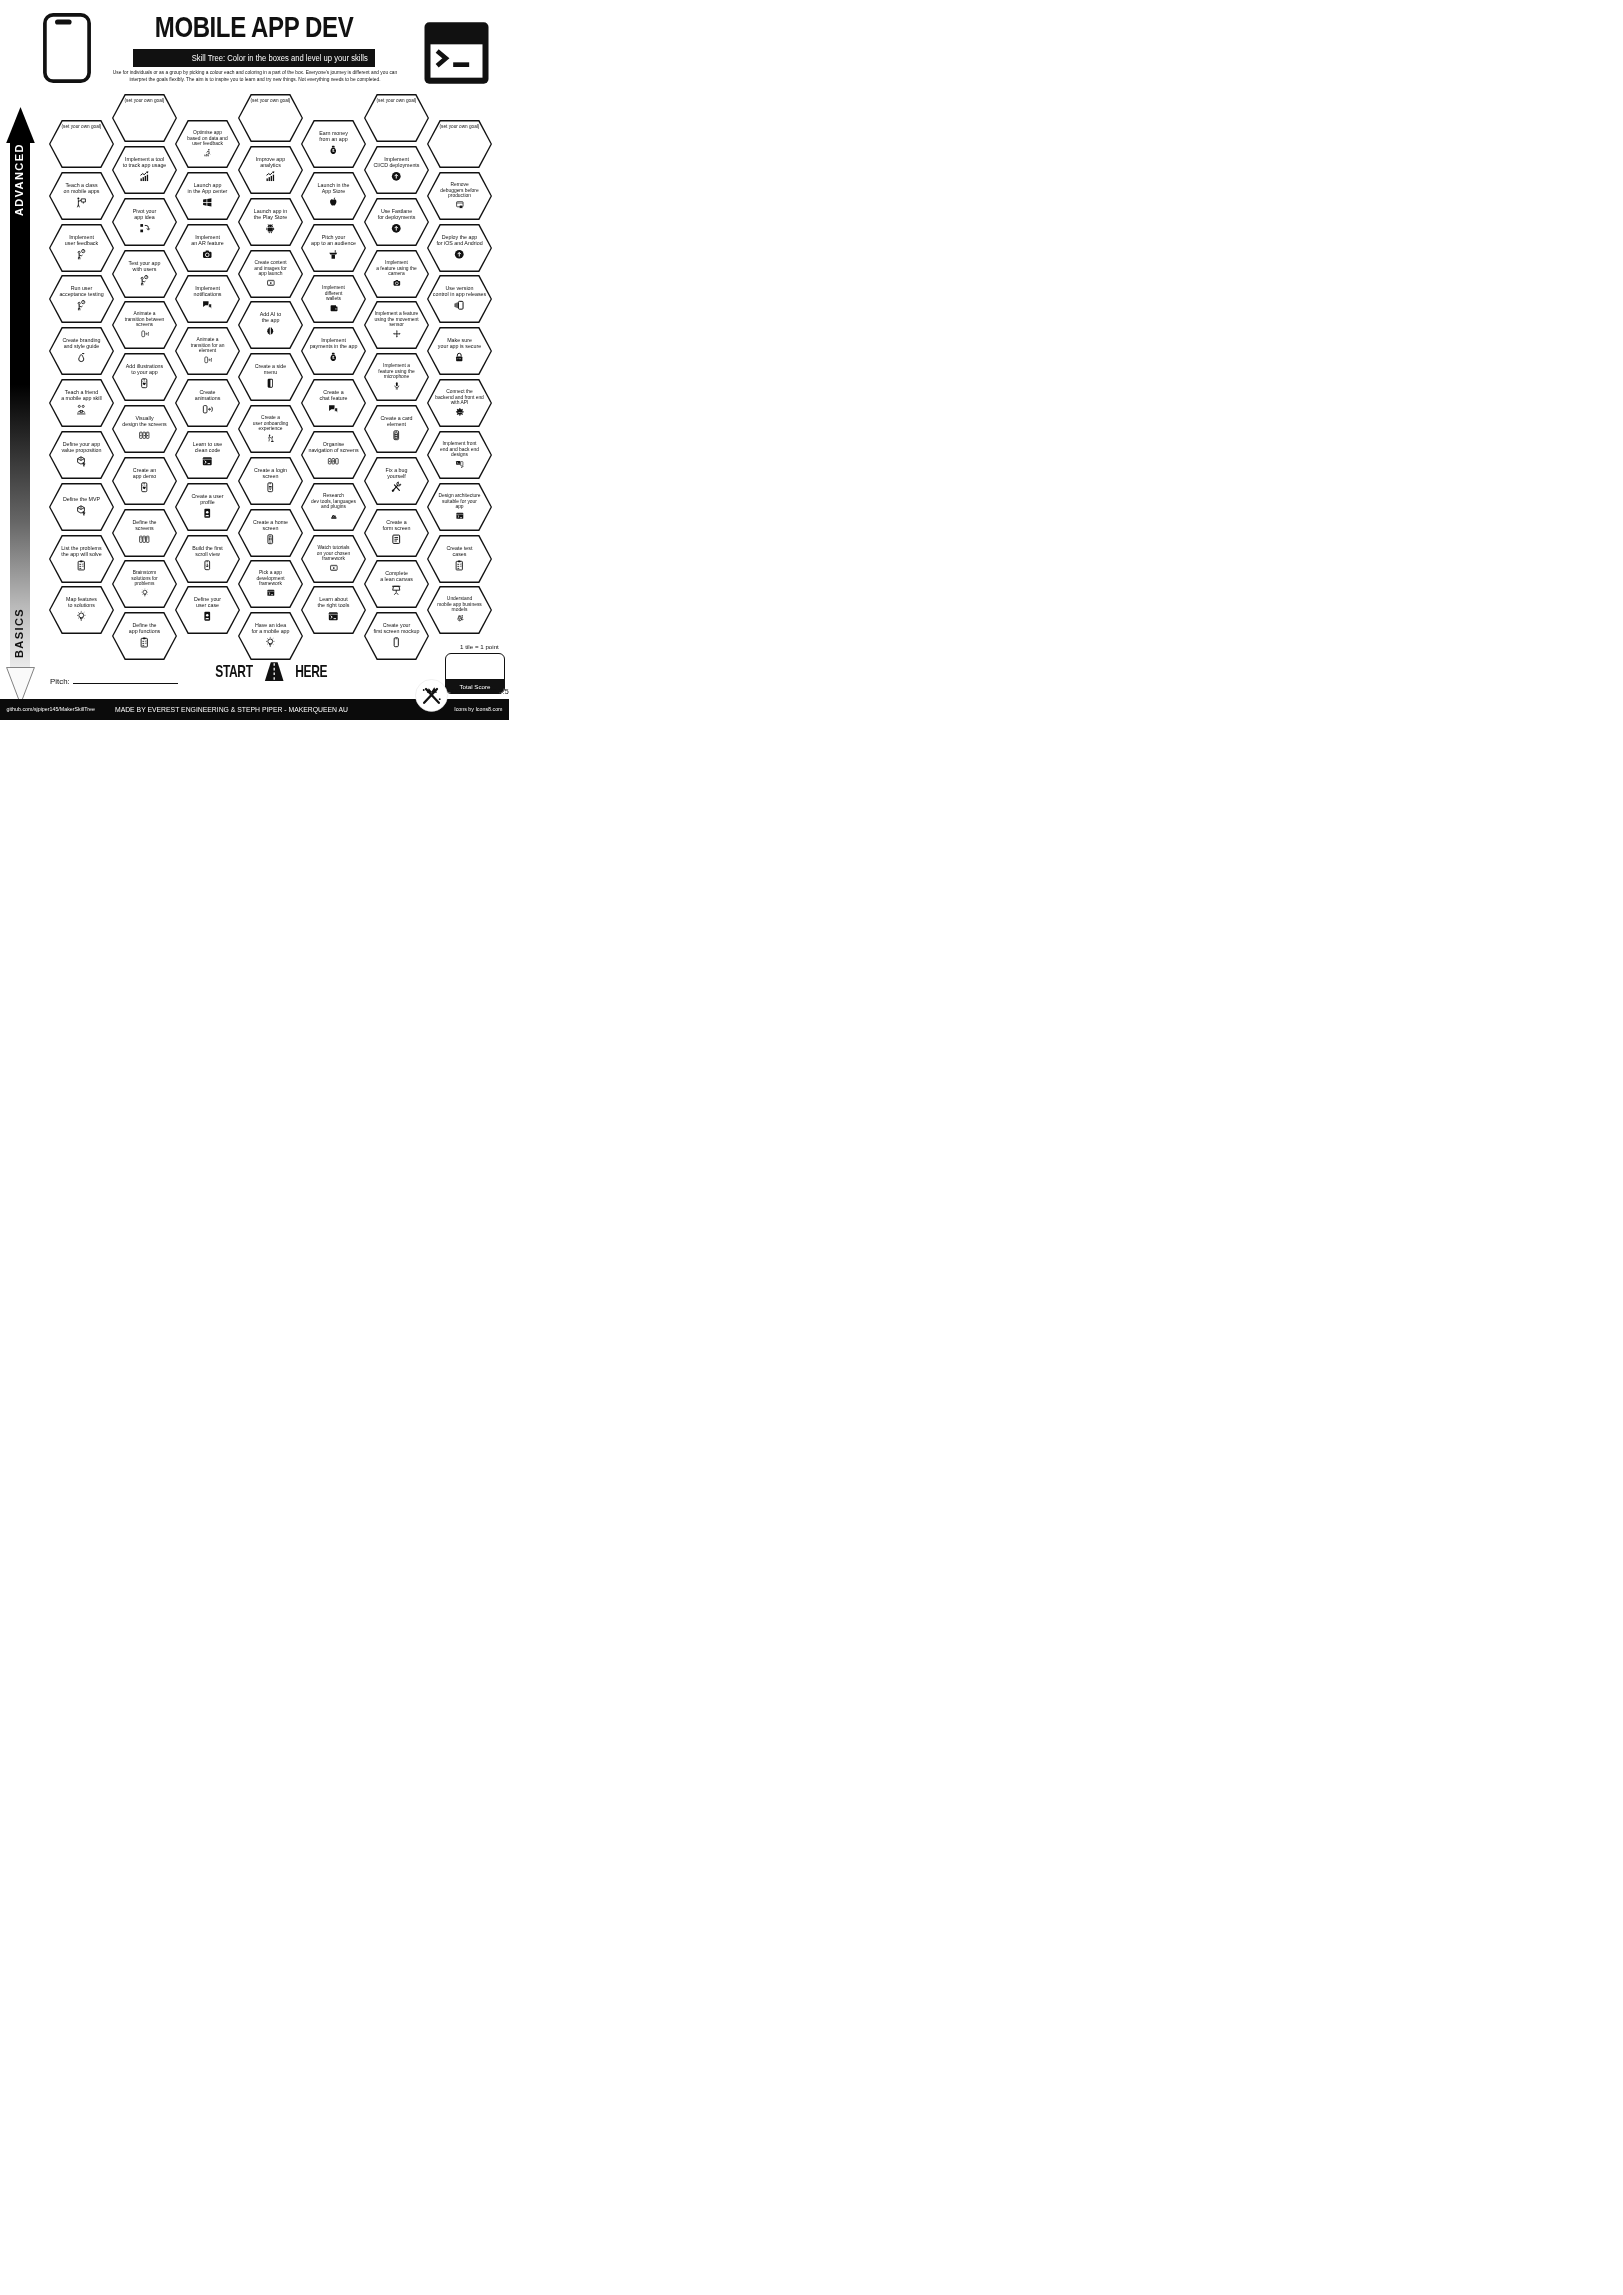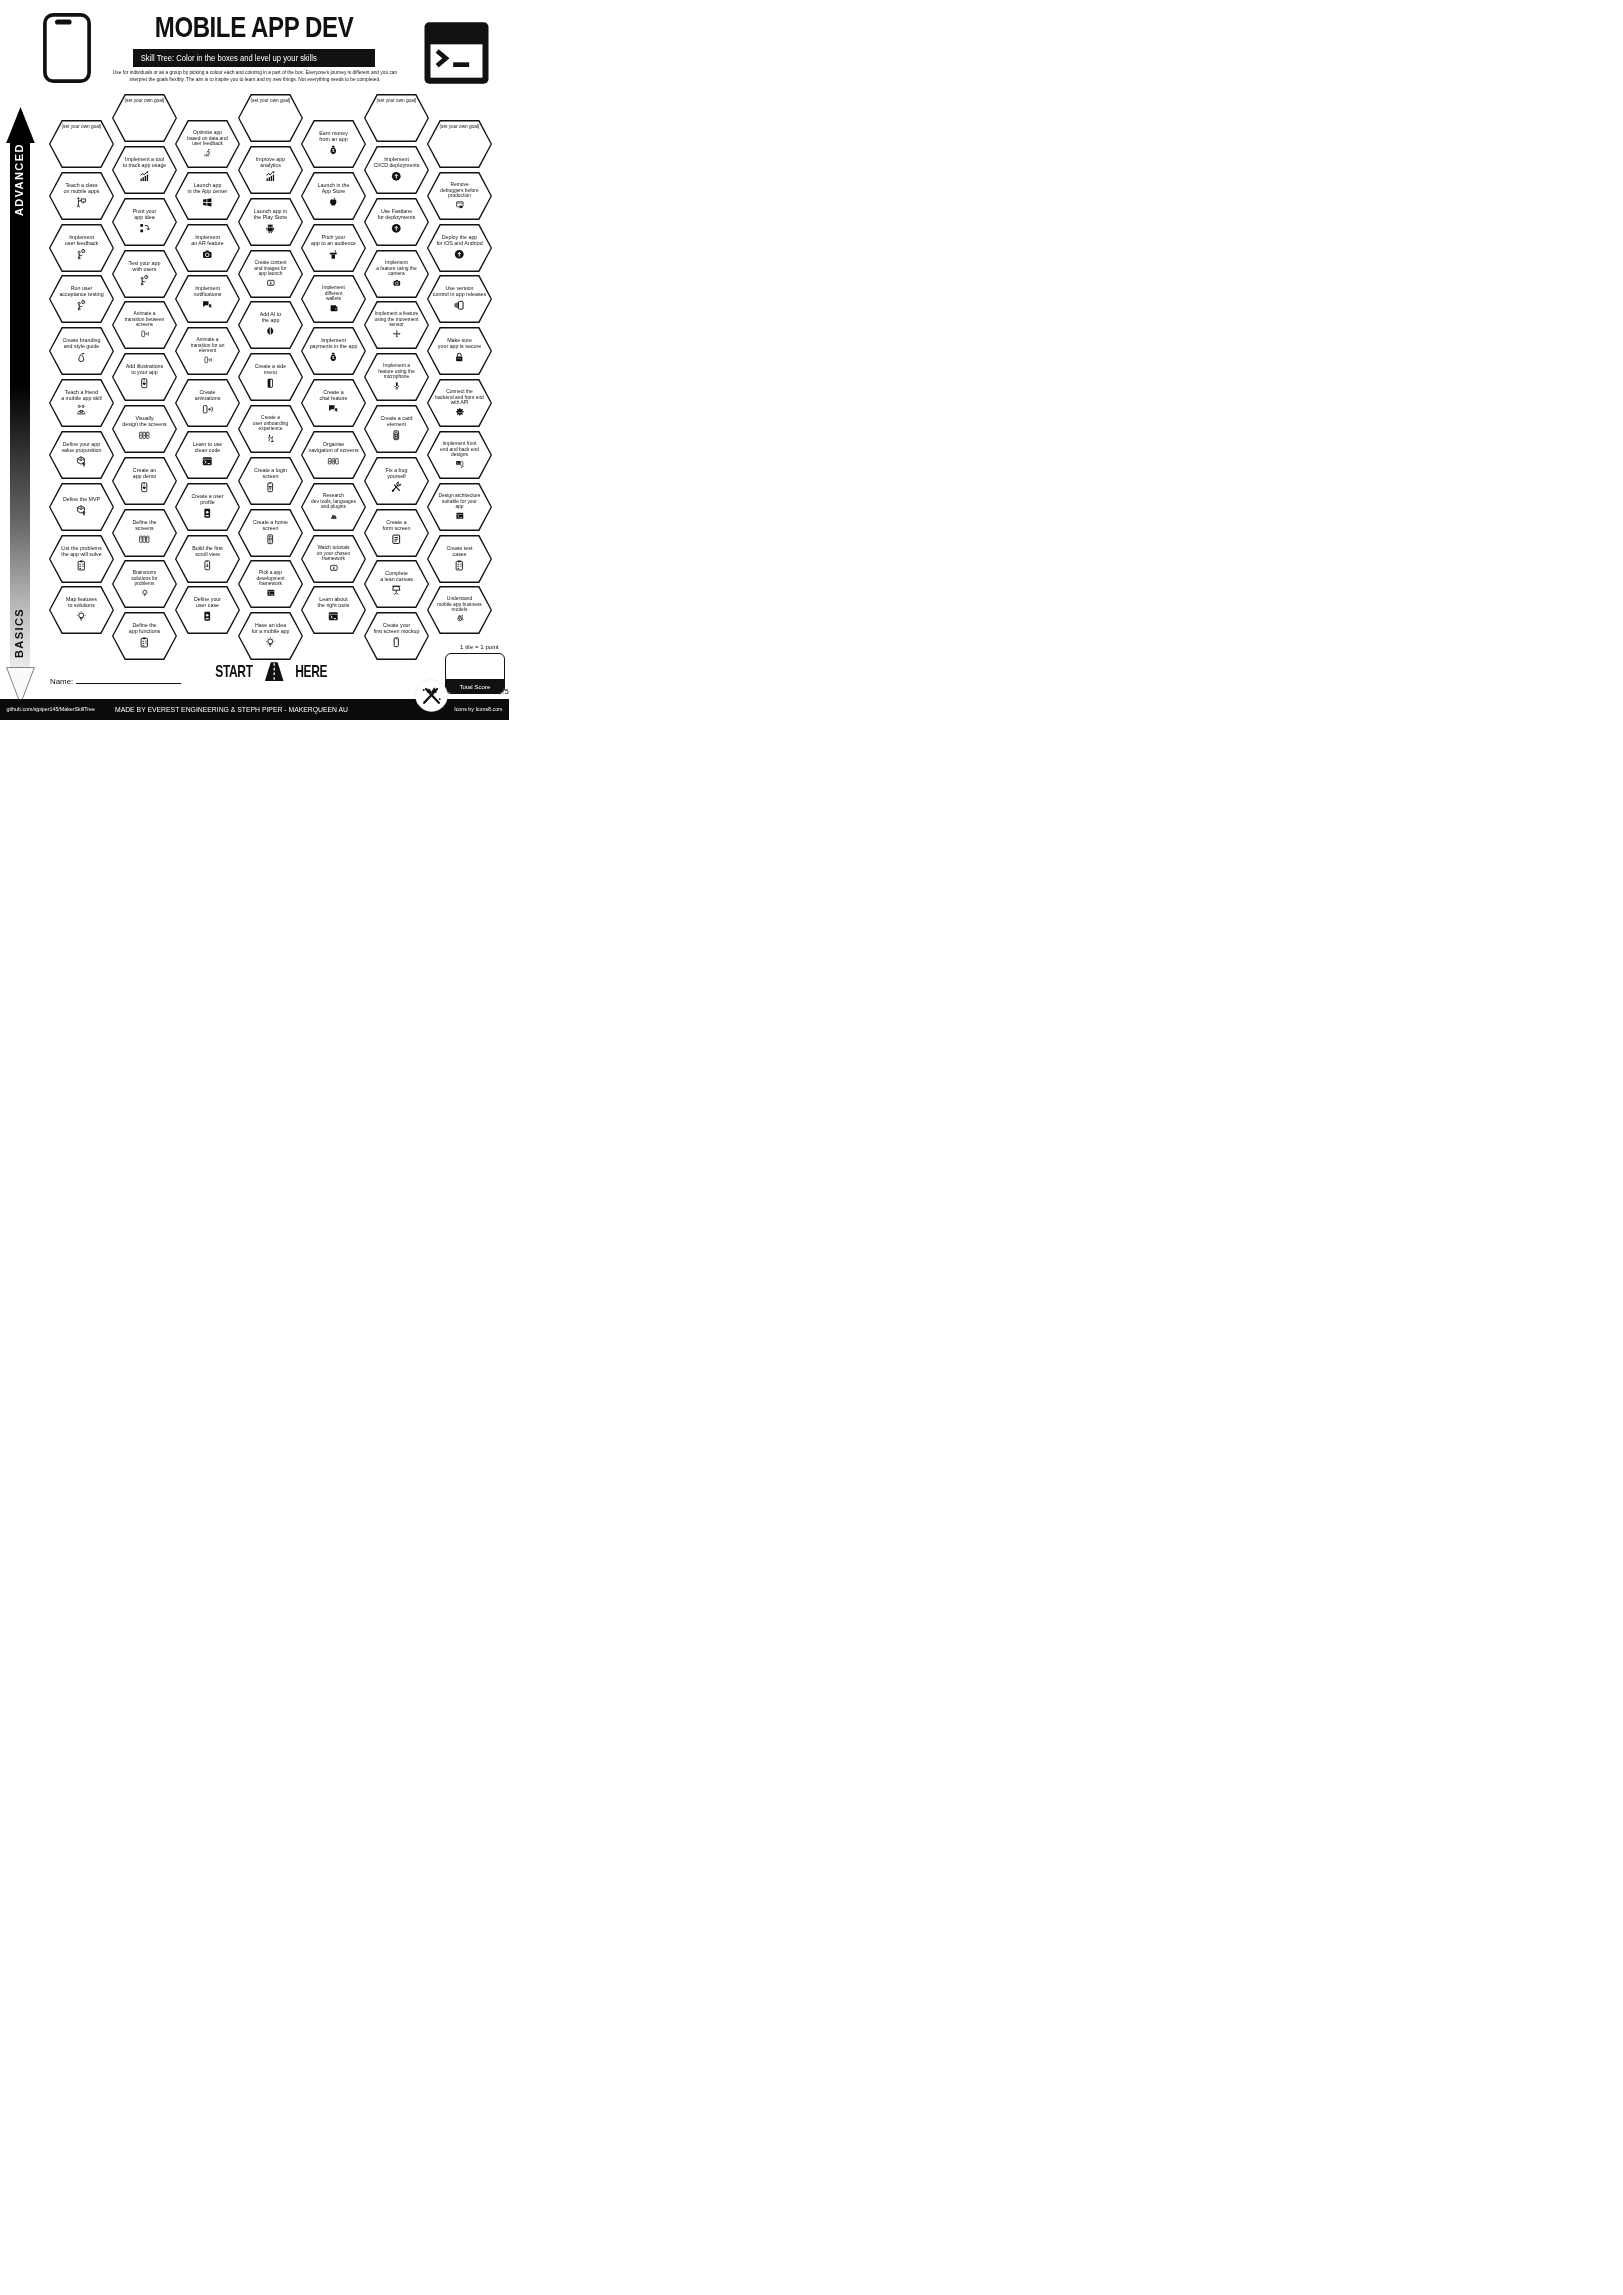--- a/index.html
+++ b/index.html
@@ -3,21 +3,21 @@
 <meta charset="utf-8">
 <style>
   html,body{margin:0;padding:0;background:#fff;}
   .poster{position:relative;width:509px;height:720px;background:#fff;color:#111;
           font-family:"Liberation Sans",sans-serif;overflow:hidden;}
   
   .title{position:absolute;left:95px;top:10.2px;width:319px;text-align:center;
          font-size:30px;font-weight:800;letter-spacing:-0.5px;white-space:nowrap;}
   .title span{display:inline-block;transform:scaleX(.8);}
   .subtitle{position:absolute;left:133px;top:49px;width:242px;height:17.6px;background:#111;
-            color:#fff;display:flex;align-items:center;justify-content:flex-start;font-size:8.3px;}
+            color:#fff;display:flex;align-items:center;justify-content:flex-end;font-size:8.3px;}
   .subtitle span{display:inline-block;transform:scaleX(.92);white-space:nowrap;}
   .instructions{position:absolute;left:93px;top:70px;width:324px;text-align:center;
                 font-size:4.8px;line-height:1.4;white-space:pre-line;}
   .hdr-icon{position:absolute;}
   
   .arrow{position:absolute;left:5.6px;top:107px;width:29px;height:598px;}
   .arrow-shaft{position:absolute;left:4.6px;top:35px;bottom:36px;width:19.4px;
                background:linear-gradient(to bottom,#000 0%,#000 46%,#666 72%,#b9b9b9 88%,#ececec 100%);}
   .arrow svg{position:absolute;left:0;}
   .axis-label{position:absolute;left:0;width:29px;text-align:center;
@@ -1044,21 +1044,21 @@
   <div class="start-here">
     <span class="word">START</span>
     <svg width="20.4" height="19.4" viewBox="0 0 48 44">
         <polygon points="16,0 32,0 46,44 2,44" fill="#111"></polygon>
         <line x1="24" y1="2" x2="24" y2="44" stroke="#fff" stroke-width="3" stroke-dasharray="6 5"></line>
       </svg>
     <span class="word">HERE</span>
   </div>
 
   <div class="name-row">
-    <span>Name:</span><span class="name-line"></span>
+    <span>Pitch:</span><span class="name-line"></span>
   </div>
 
   <div class="tile-note">1 tile = 1 point</div>
   <div class="score-box">
     <div class="score-bar">Total Score</div>
   </div>
 
   <div class="logo">
     <svg width="33" height="33" viewBox="0 0 72 72">
         <circle cx="36" cy="36" r="35" fill="#fff" stroke="#ddd" stroke-width="1"></circle>

